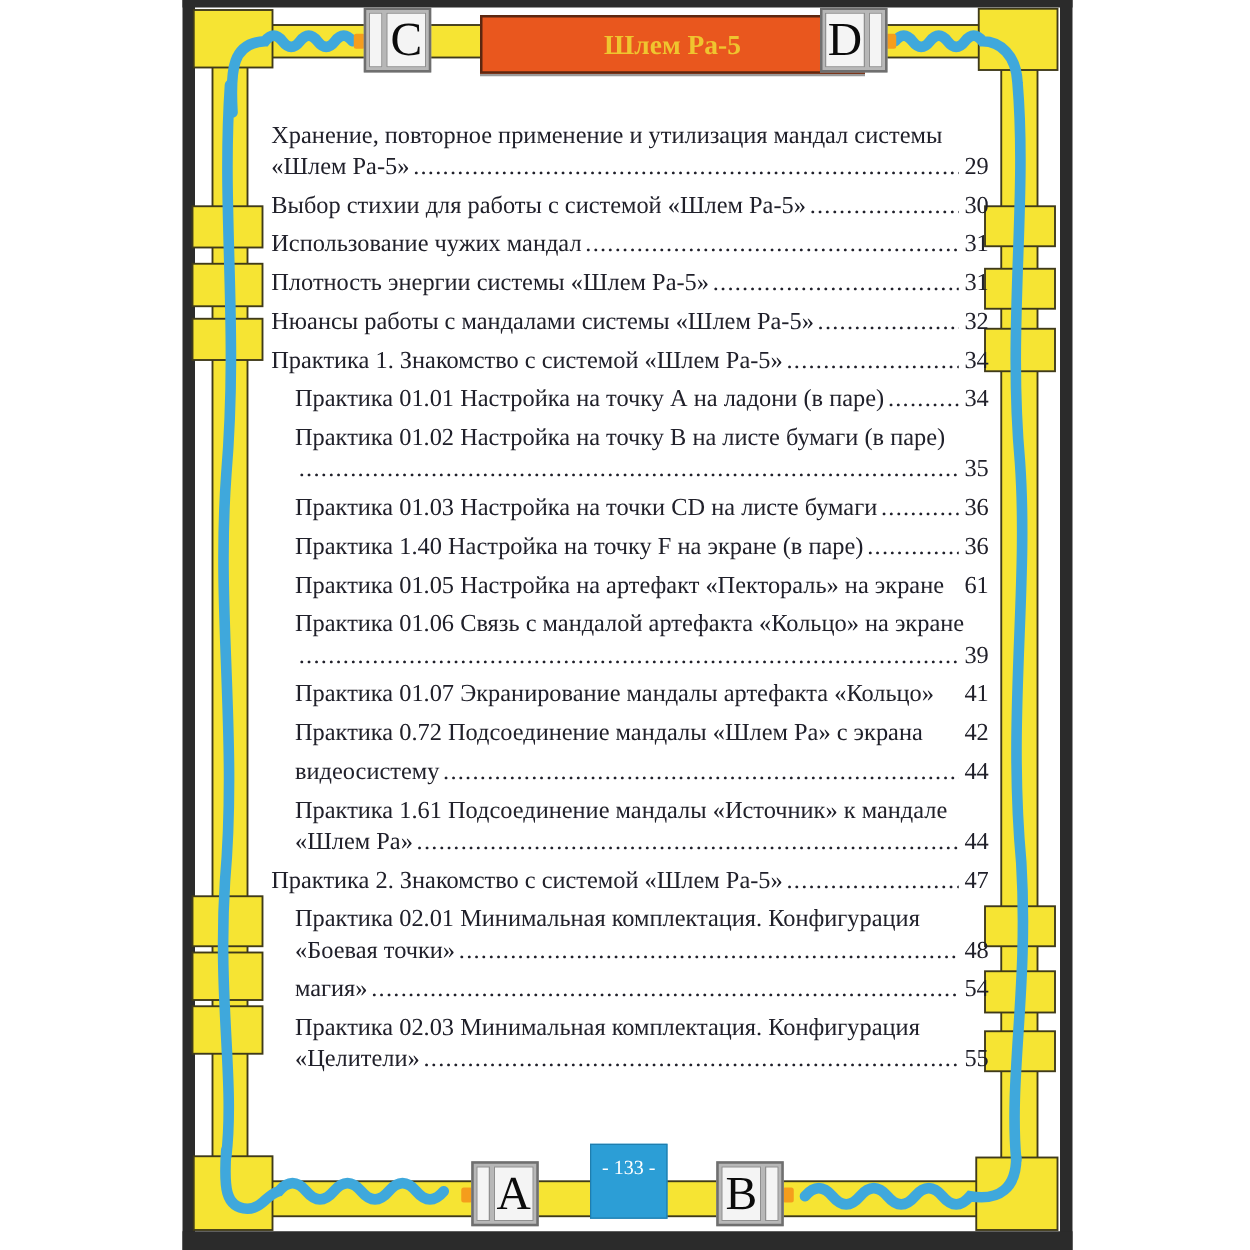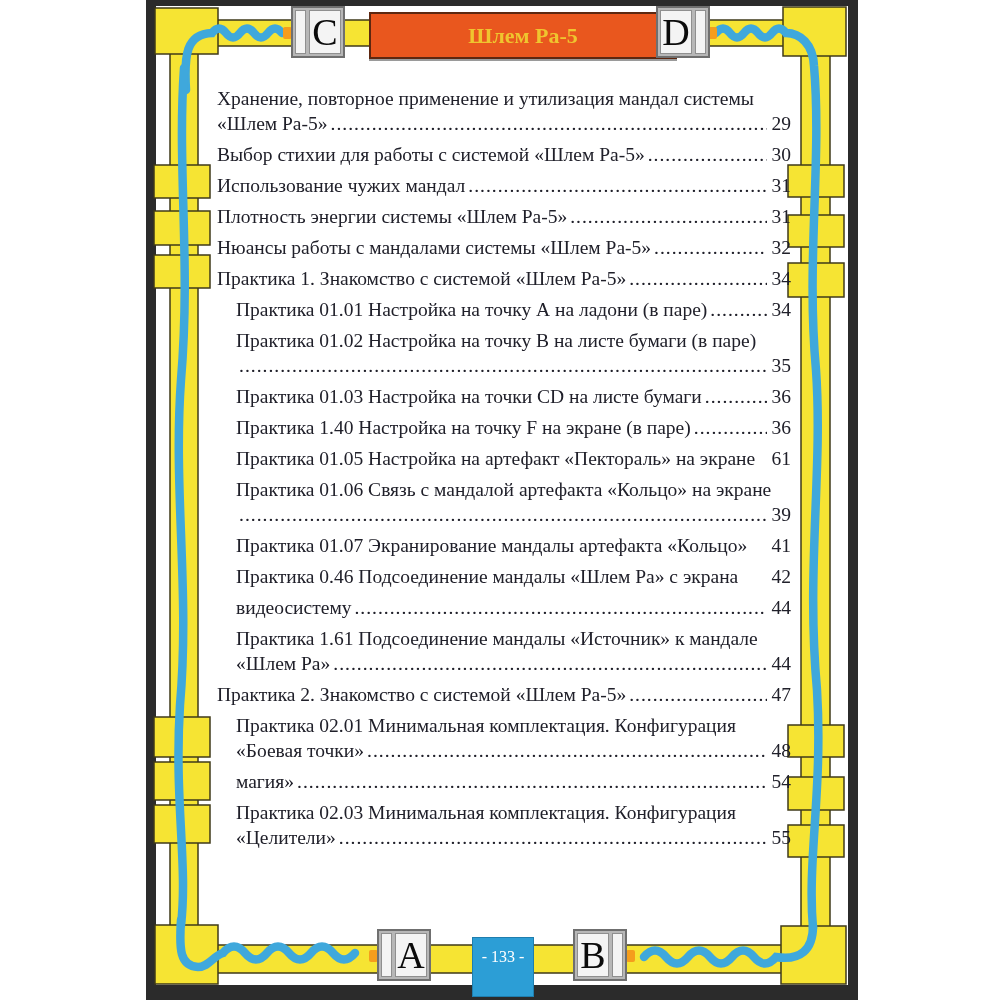--- a/index.html
+++ b/index.html
@@ -1,45 +1,45 @@
 <!DOCTYPE html>
 <html><head>
 <meta charset="utf-8">
 <style>
   html,body{margin:0;padding:0;background:#ffffff;width:1000px;height:1000px;overflow:hidden;}
   body{font-family:"Liberation Serif","DejaVu Serif",serif;position:relative;}
 
   #frame-svg{position:absolute;left:0;top:0;width:1000px;height:1000px;pointer-events:none;}
 
   
-  .toc{position:absolute;left:217px;top:86px;width:574px;color:#20202a;font-size:19.5px;line-height:25px;}
+  .toc{position:absolute;left:217px;top:96px;width:574px;color:#20202a;font-size:19.5px;line-height:25px;}
   .entry{margin-bottom:6px;}
   .entry.ind .line{padding-left:19px;}
   .line{display:flex;align-items:baseline;}
   .t{white-space:nowrap;}
   .dots{flex:1 1 auto;overflow:hidden;white-space:nowrap;margin:0 5px 0 3px;letter-spacing:1px;}
   .line.nodots .dots{visibility:hidden;margin:0;}
   .pg{white-space:nowrap;}
 
   
-  .banner{position:absolute;left:369px;top:12px;width:308px;height:47px;background:#E9571E;
+  .banner{position:absolute;left:384px;top:12px;width:308px;height:47px;background:#E9571E;
           border:2px solid #5d2710;box-sizing:border-box;display:flex;align-items:center;justify-content:center;
           box-shadow:0 2px 0 #9a9a9a;}
   .banner span{color:#EFC52F;font-size:22px;font-weight:bold;}
 
   
   .conn{position:absolute;width:54px;height:52px;background:#b7b7b7;border:2px solid #6f6f6f;
         box-sizing:border-box;display:flex;align-items:stretch;padding:2px;gap:3px;}
   .cpanel{background:#f4f4f4;border:1px solid #8f8f8f;}
   .cpanel.small{width:9px;flex:0 0 auto;}
   .cpanel.big{flex:1 1 auto;display:flex;align-items:center;justify-content:center;}
   .clabel{font-size:38px;line-height:1;color:#0b0b0b;}
 
   
-  .pagebox{position:absolute;left:472px;top:937px;width:62px;height:60px;background:#2C9ED6;
+  .pagebox{position:absolute;left:472px;top:915px;width:62px;height:60px;background:#2C9ED6;
            border:1px solid #1f7eae;box-sizing:border-box;text-align:center;}
   .pagebox span{color:#ffffff;font-size:16px;line-height:1;display:inline-block;margin-top:11px;}
 </style>
 </head>
 <body>
 
 <svg id="frame-svg" viewBox="0 0 1000 1000" xmlns="http://www.w3.org/2000/svg">
 
   <rect x="146" y="0" width="712" height="6" fill="#2b2b2b"></rect>
   <rect x="146" y="0" width="10" height="1000" fill="#2b2b2b"></rect>
@@ -228,21 +228,21 @@
   <div class="entry ind">
     <div class="line nodots">
         <span class="t">Практика 01.07 Экранирование мандалы артефакта «Кольцо»</span>
         <span class="dots"></span>
         <span class="pg">41</span>
       </div>
   </div>
 
   <div class="entry ind">
     <div class="line nodots">
-        <span class="t">Практика 0.46 Подсоединение мандалы «Шлем Ра» с экрана</span>
+        <span class="t">Практика 0.72 Подсоединение мандалы «Шлем Ра» с экрана</span>
         <span class="dots"></span>
         <span class="pg">42</span>
       </div>
   </div>
 
   <div class="entry ind">
     <div class="line">
         <span class="t">видеосистему</span>
         <span class="dots">.......................................................................................................................................................................</span>
         <span class="pg">44</span>

